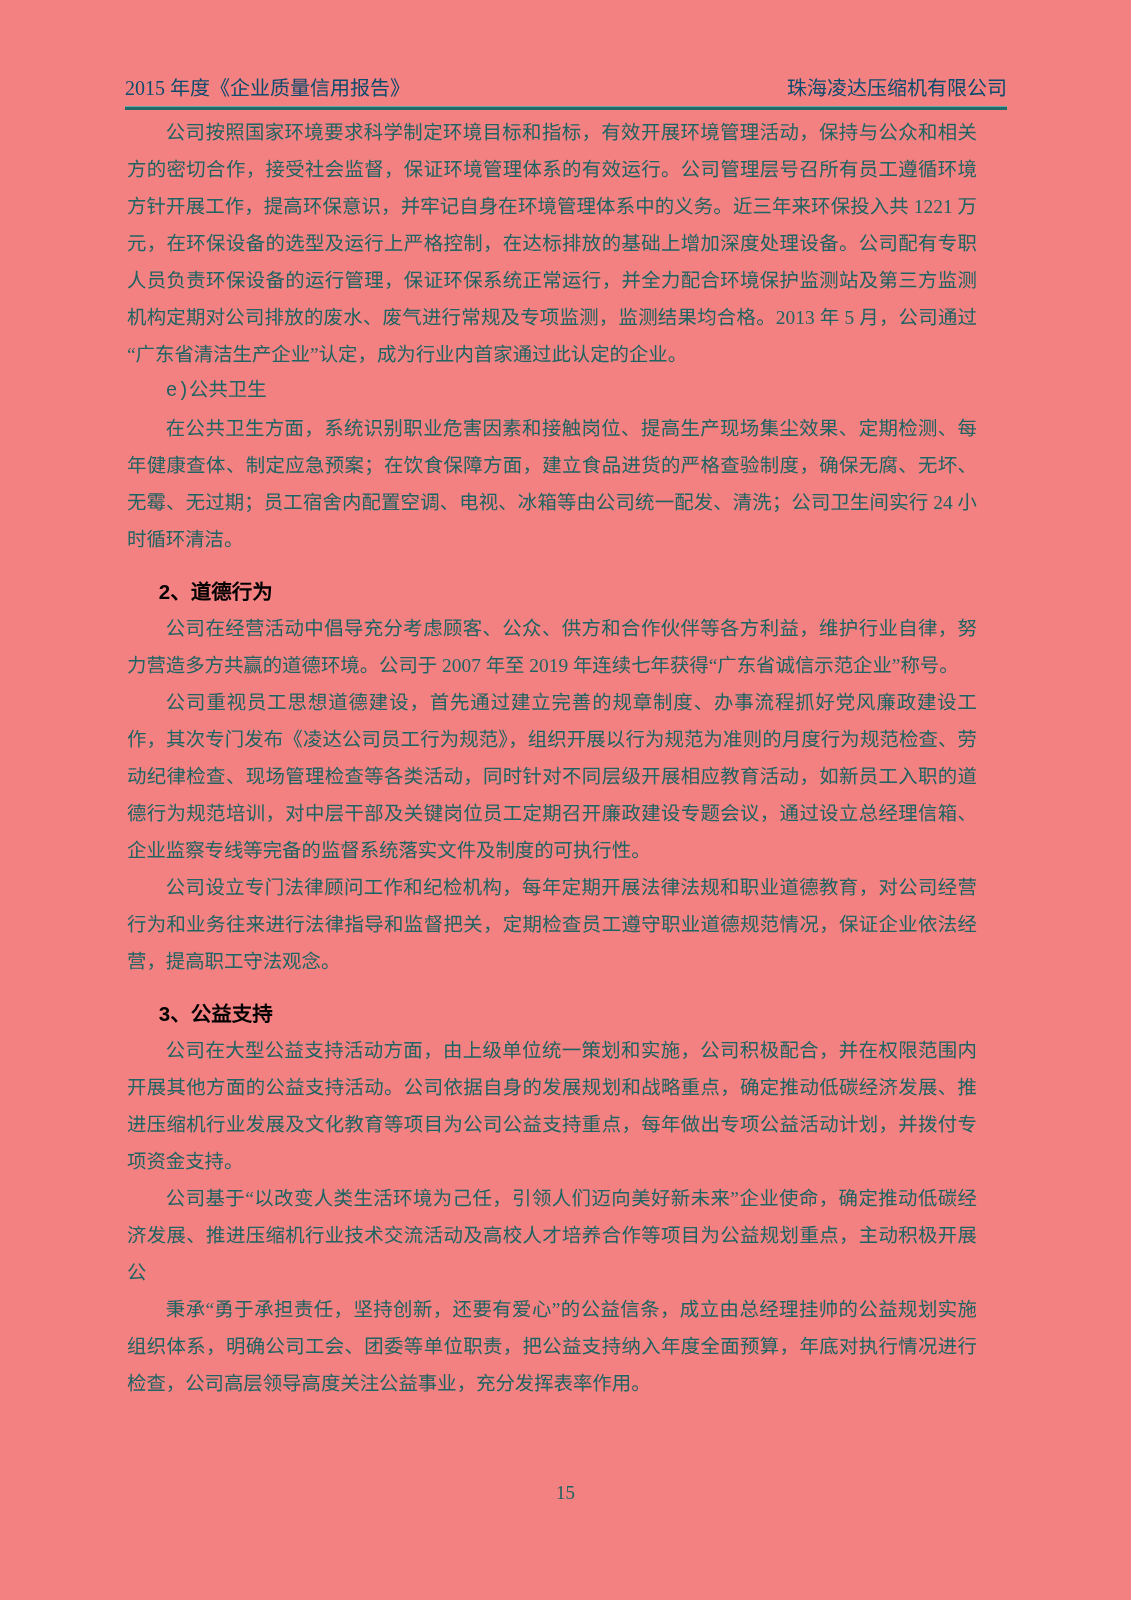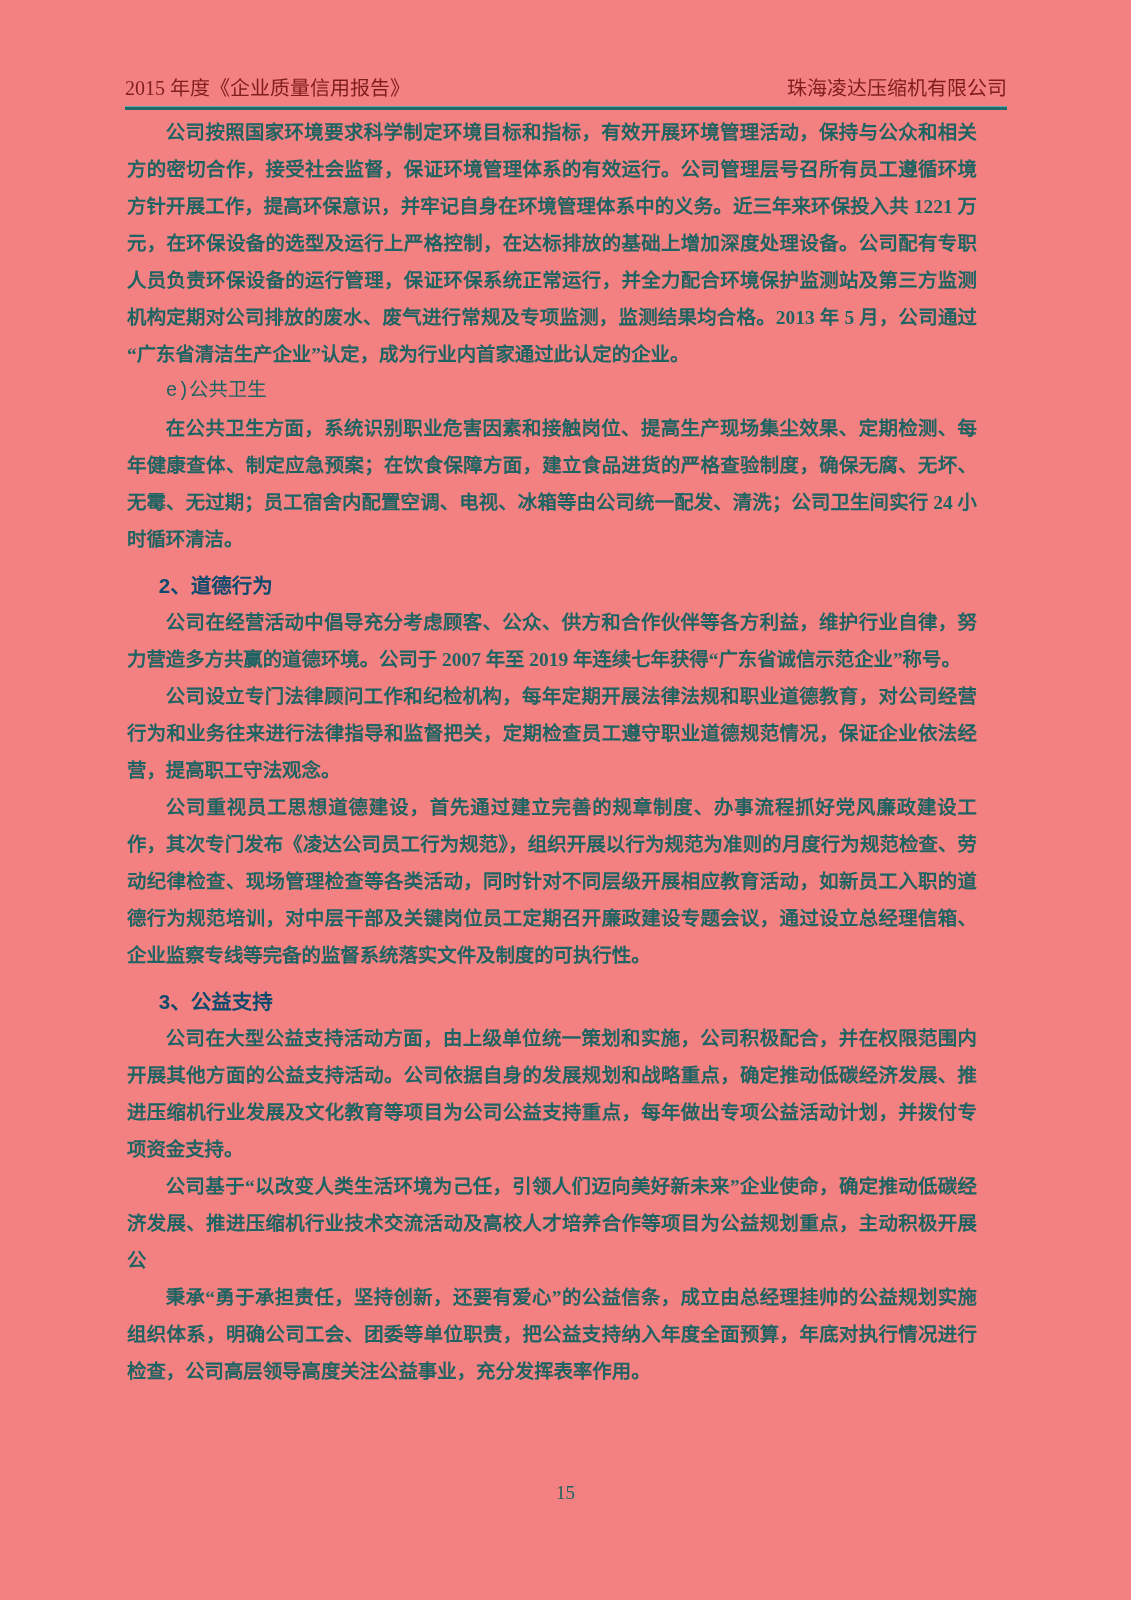--- a/index.html
+++ b/index.html
@@ -17,21 +17,21 @@
     left: 125px;
     top: 76px;
     width: 882px;
   }
   .header-row {
     display: flex;
     justify-content: space-between;
     align-items: baseline;
     font-size: 20px;
     line-height: 24px;
-    color: #7f1d1d;
+    color: #0c4a6e;
   }
   .header-rule {
     margin-top: 6px;
     height: 3px;
     background: #226a6a;
     border-top: 1px solid #6aa8a7;
   }
   .body-text {
     position: absolute;
     left: 127px;
@@ -39,34 +39,33 @@
     width: 850px;
     font-size: 19.4px;
     line-height: 37px;
     text-align: justify;
     text-justify: inter-ideograph;
     word-break: break-all;
   }
   p.para {
     margin: 0;
     text-indent: 2em;
-    font-weight: bold;
   }
   p.sub-heading {
     margin: 0;
     text-indent: 2em;
     font-family: Liberation Mono, monospace;
   }
   p.sub-heading.spaced { margin-top: 15px; }
   p.sec-heading {
-    margin: 9px 0 0 0;
+    margin: 15px 0 0 0;
     text-indent: 1.55em;
     font-weight: bold;
     font-size: 20.5px;
-    color: #0c4a6e;
+    color: #000000;
     font-family: "Liberation Sans", "DejaVu Sans", sans-serif;
   }
   .footer {
     position: absolute;
     left: 0;
     top: 1482px;
     width: 1131px;
     text-align: center;
     font-size: 19px;
     color: #1f6362;
@@ -84,22 +83,22 @@
     </div>
     <div class="header-rule"></div>
   </div>
 
   <div class="body-text">
     <p class="para">公司按照国家环境要求科学制定环境目标和指标，有效开展环境管理活动，保持与公众和相关方的密切合作，接受社会监督，保证环境管理体系的有效运行。公司管理层号召所有员工遵循环境方针开展工作，提高环保意识，并牢记自身在环境管理体系中的义务。近三年来环保投入共 1221 万元，在环保设备的选型及运行上严格控制，在达标排放的基础上增加深度处理设备。公司配有专职人员负责环保设备的运行管理，保证环保系统正常运行，并全力配合环境保护监测站及第三方监测机构定期对公司排放的废水、废气进行常规及专项监测，监测结果均合格。2013 年 5 月，公司通过“广东省清洁生产企业”认定，成为行业内首家通过此认定的企业。</p>
     <p class="sub-heading">e)公共卫生</p>
     <p class="para">在公共卫生方面，系统识别职业危害因素和接触岗位、提高生产现场集尘效果、定期检测、每年健康查体、制定应急预案；在饮食保障方面，建立食品进货的严格查验制度，确保无腐、无坏、无霉、无过期；员工宿舍内配置空调、电视、冰箱等由公司统一配发、清洗；公司卫生间实行 24 小时循环清洁。</p>
     <p class="sec-heading">2、道德行为</p>
     <p class="para">公司在经营活动中倡导充分考虑顾客、公众、供方和合作伙伴等各方利益，维护行业自律，努力营造多方共赢的道德环境。公司于 2007 年至 2019 年连续七年获得“广东省诚信示范企业”称号。</p>
+    <p class="para">公司重视员工思想道德建设，首先通过建立完善的规章制度、办事流程抓好党风廉政建设工作，其次专门发布《凌达公司员工行为规范》，组织开展以行为规范为准则的月度行为规范检查、劳动纪律检查、现场管理检查等各类活动，同时针对不同层级开展相应教育活动，如新员工入职的道德行为规范培训，对中层干部及关键岗位员工定期召开廉政建设专题会议，通过设立总经理信箱、企业监察专线等完备的监督系统落实文件及制度的可执行性。</p>
     <p class="para">公司设立专门法律顾问工作和纪检机构，每年定期开展法律法规和职业道德教育，对公司经营行为和业务往来进行法律指导和监督把关，定期检查员工遵守职业道德规范情况，保证企业依法经营，提高职工守法观念。</p>
-    <p class="para">公司重视员工思想道德建设，首先通过建立完善的规章制度、办事流程抓好党风廉政建设工作，其次专门发布《凌达公司员工行为规范》，组织开展以行为规范为准则的月度行为规范检查、劳动纪律检查、现场管理检查等各类活动，同时针对不同层级开展相应教育活动，如新员工入职的道德行为规范培训，对中层干部及关键岗位员工定期召开廉政建设专题会议，通过设立总经理信箱、企业监察专线等完备的监督系统落实文件及制度的可执行性。</p>
     <p class="sec-heading">3、公益支持</p>
     <p class="para">公司在大型公益支持活动方面，由上级单位统一策划和实施，公司积极配合，并在权限范围内开展其他方面的公益支持活动。公司依据自身的发展规划和战略重点，确定推动低碳经济发展、推进压缩机行业发展及文化教育等项目为公司公益支持重点，每年做出专项公益活动计划，并拨付专项资金支持。</p>
     <p class="para">公司基于“以改变人类生活环境为己任，引领人们迈向美好新未来”企业使命，确定推动低碳经济发展、推进压缩机行业技术交流活动及高校人才培养合作等项目为公益规划重点，主动积极开展公</p>
     <p class="para">秉承“勇于承担责任，坚持创新，还要有爱心”的公益信条，成立由总经理挂帅的公益规划实施组织体系，明确公司工会、团委等单位职责，把公益支持纳入年度全面预算，年底对执行情况进行检查，公司高层领导高度关注公益事业，充分发挥表率作用。</p>
   </div>
 
   <div class="footer">
     <span>15</span>
   </div>
 

